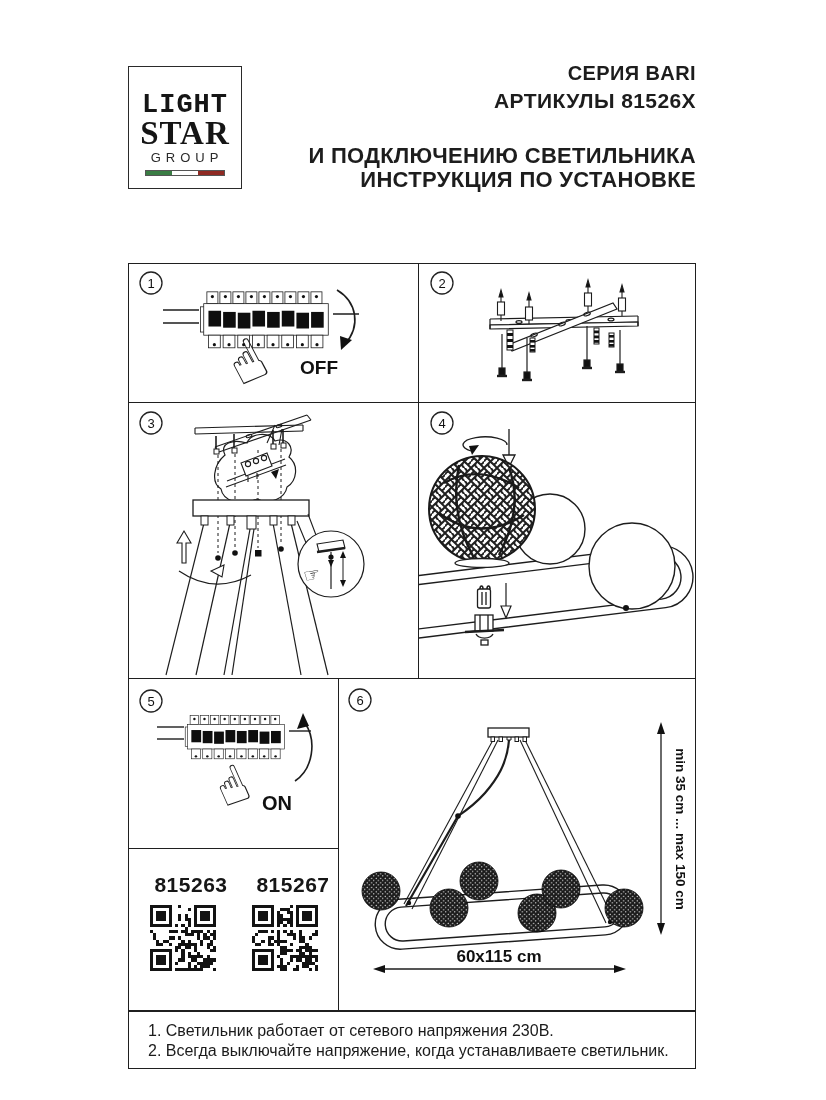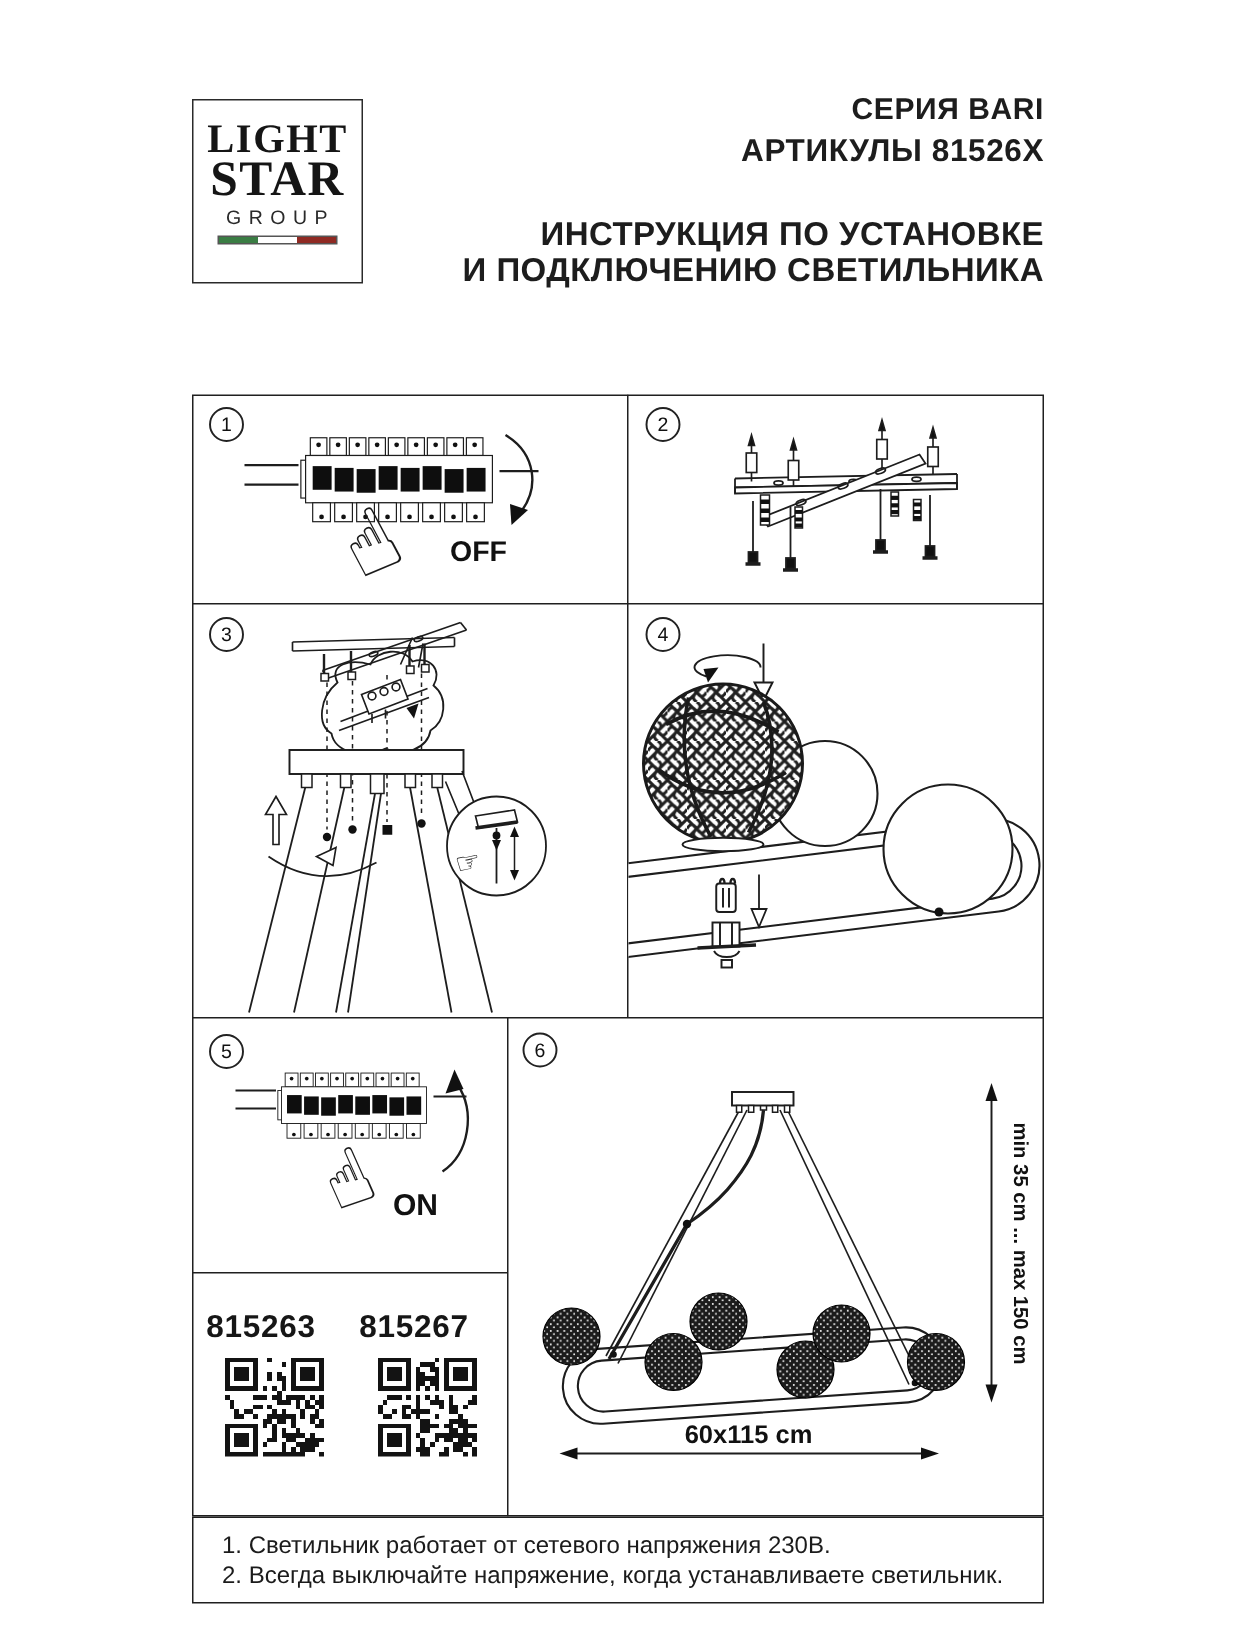--- a/index.html
+++ b/index.html
@@ -2,21 +2,21 @@
 <html><head>
 <meta charset="utf-8">
 <style>
   html,body{margin:0;padding:0;background:#ffffff;}
   .page{position:relative;width:826px;height:1100px;background:#fff;overflow:hidden;
         font-family:"Liberation Sans",sans-serif;color:#1d1d1d;}
   svg{font-family:"Liberation Sans",sans-serif;}
   
   .logo-box{position:absolute;left:128px;top:66px;width:114px;height:123px;
             border:1.5px solid #2a2a2a;box-sizing:border-box;text-align:center;}
-  .logo-light{margin-top:12px;font-family:Liberation Serif, serif;font-weight:700;
+  .logo-light{margin-top:25px;font-family:Liberation Mono, monospace;font-weight:700;
               font-size:27px;line-height:26px;letter-spacing:1px;color:#151515;}
   .logo-star{font-family:"Liberation Serif",serif;font-weight:700;font-size:33px;
              line-height:30px;letter-spacing:1px;color:#151515;}
   .logo-group{font-size:13px;letter-spacing:5px;margin-top:2px;margin-left:4px;color:#2a2a2a;}
   .logo-flag{width:80px;height:6px;margin:5px auto 0;display:flex;border:0.5px solid #555;box-sizing:border-box;}
   .logo-flag span{flex:1;height:100%;}
   
   .header{position:absolute;top:62px;right:130px;text-align:right;}
   .h-series{font-weight:700;font-size:20px;letter-spacing:.4px;}
   .h-articles{font-weight:700;font-size:21px;letter-spacing:.4px;margin-top:4px;}
@@ -26,21 +26,21 @@
   .c1{left:128px;top:263px;width:291px;height:140px;}
   .c2{left:418px;top:263px;width:278px;height:140px;}
   .c3{left:128px;top:402px;width:291px;height:277px;}
   .c4{left:418px;top:402px;width:278px;height:277px;}
   .c5{left:128px;top:678px;width:211px;height:171px;}
   .cqr{left:128px;top:848px;width:211px;height:163px;}
   .c6{left:338px;top:678px;width:358px;height:333px;}
   .cell svg.panel{position:absolute;left:0;top:0;}
   
   .qr-row{display:flex;justify-content:center;gap:12px;padding-top:24px;}
-  .article{width:90px;text-align:left;}
+  .article{width:90px;text-align:right;}
   .article .code{font-weight:700;font-size:21px;letter-spacing:.5px;color:#161616;}
   .article svg{margin-top:8px;display:block;margin-left:auto;margin-right:auto;}
   
   .footnote-box{position:absolute;left:128px;top:1011px;width:568px;height:58px;
                 border:1.2px solid #1f1f1f;box-sizing:border-box;padding:9px 0 0 19px;}
   .footnote-box div{font-size:16px;line-height:20px;color:#1b1b1b;}
   .ink{stroke:#1d1d1d;fill:none;}
 </style>
 </head>
 <body>
@@ -115,22 +115,22 @@
       <span style="background:#3a7d44"></span>
         <span style="background:#ffffff"></span>
         <span style="background:#8f2a23"></span>
     </div>
   </div>
 
   <div class="header">
     <div class="h-series">СЕРИЯ BARI</div>
     <div class="h-articles">АРТИКУЛЫ 81526X</div>
     <div class="h-title">
+      <div>И ПОДКЛЮЧЕНИЮ СВЕТИЛЬНИКА</div>
       <div>ИНСТРУКЦИЯ ПО УСТАНОВКЕ</div>
-      <div>И ПОДКЛЮЧЕНИЮ СВЕТИЛЬНИКА</div>
     </div>
   </div>
 
   <div class="cell c1">
     <svg class="panel" width="288" height="137" viewBox="0 0 288 137">
       <g>
         <circle cx="22" cy="19" r="11" fill="#fff" stroke="#222" stroke-width="1.3"></circle>
         <text x="22" y="23.5" text-anchor="middle" font-size="13" fill="#111">1</text>
       </g>
       <line x1="34" y1="46" x2="70" y2="46" class="ink" stroke-width="1.5"></line>

